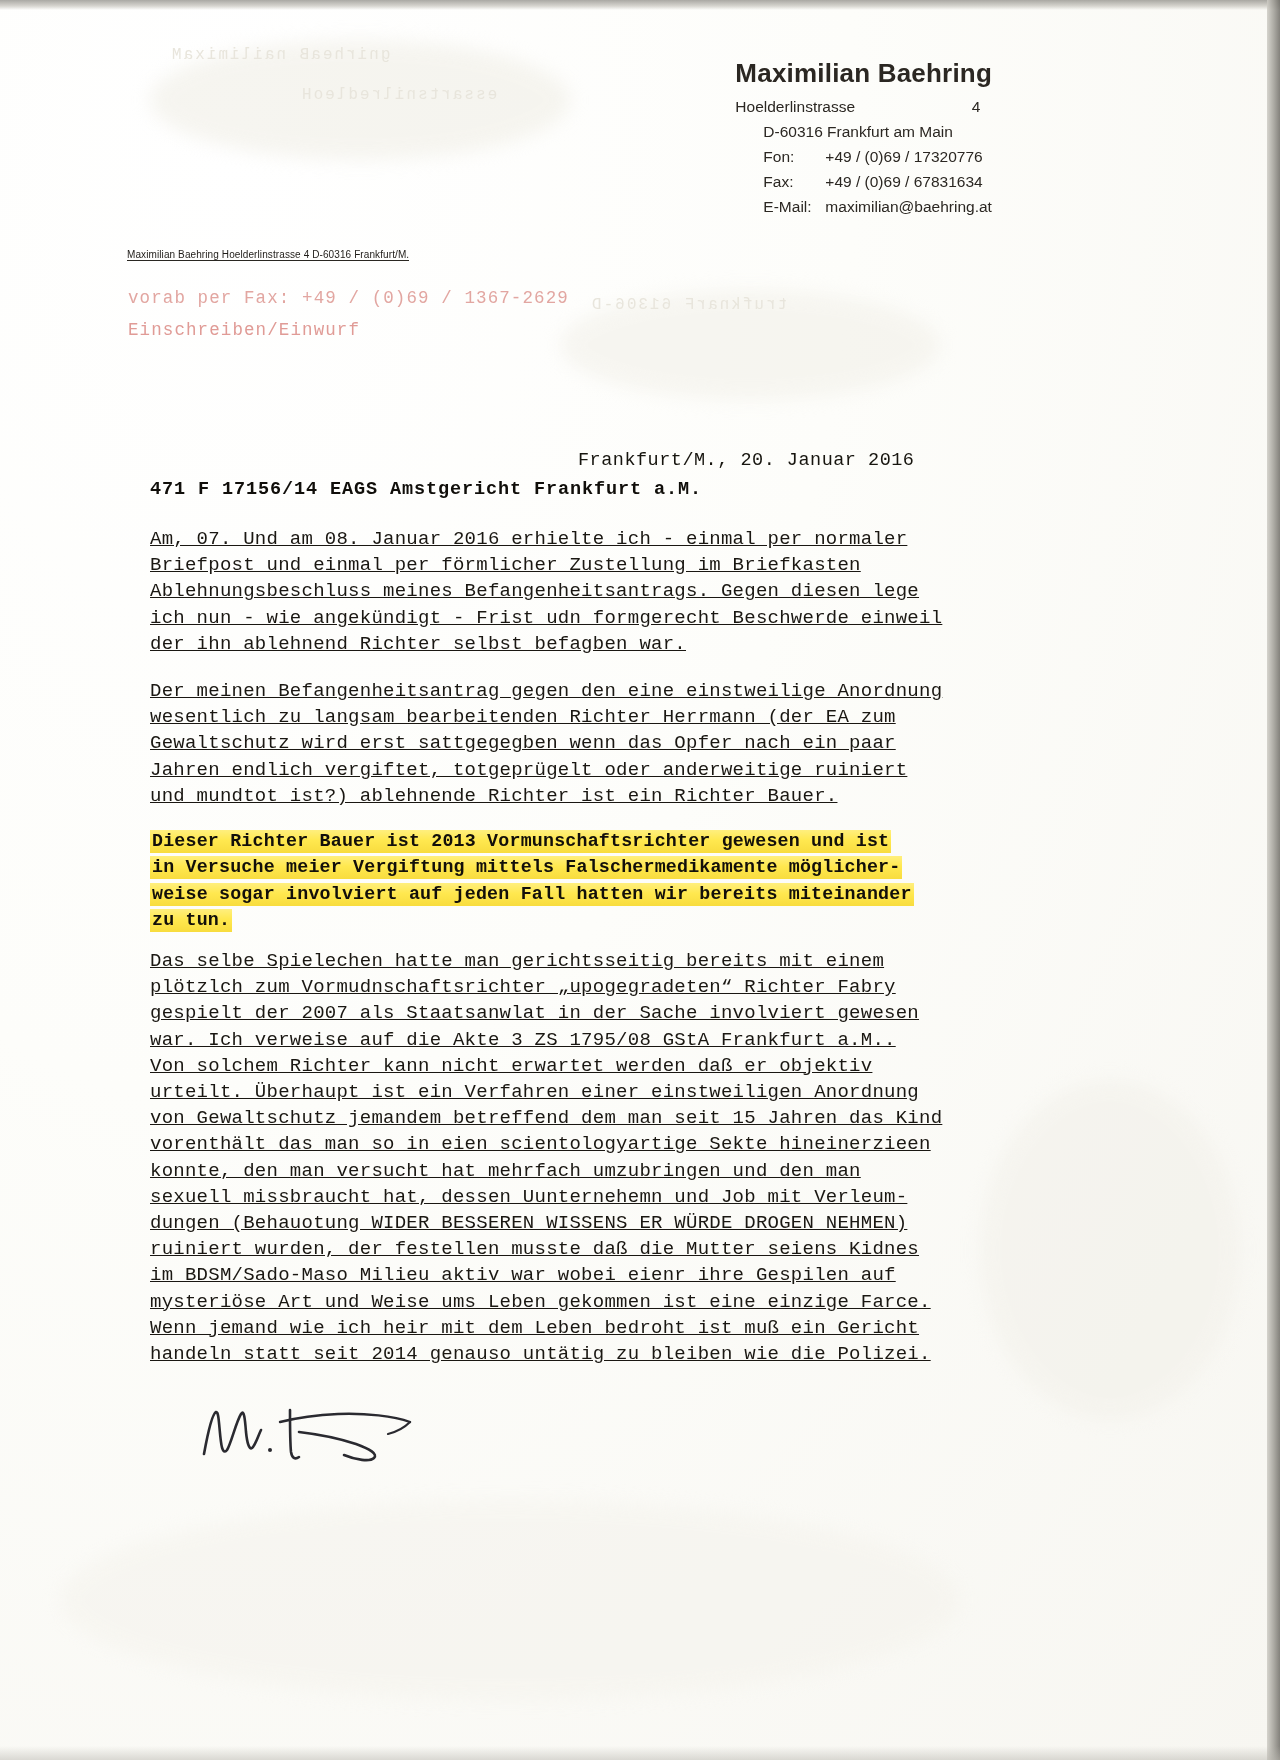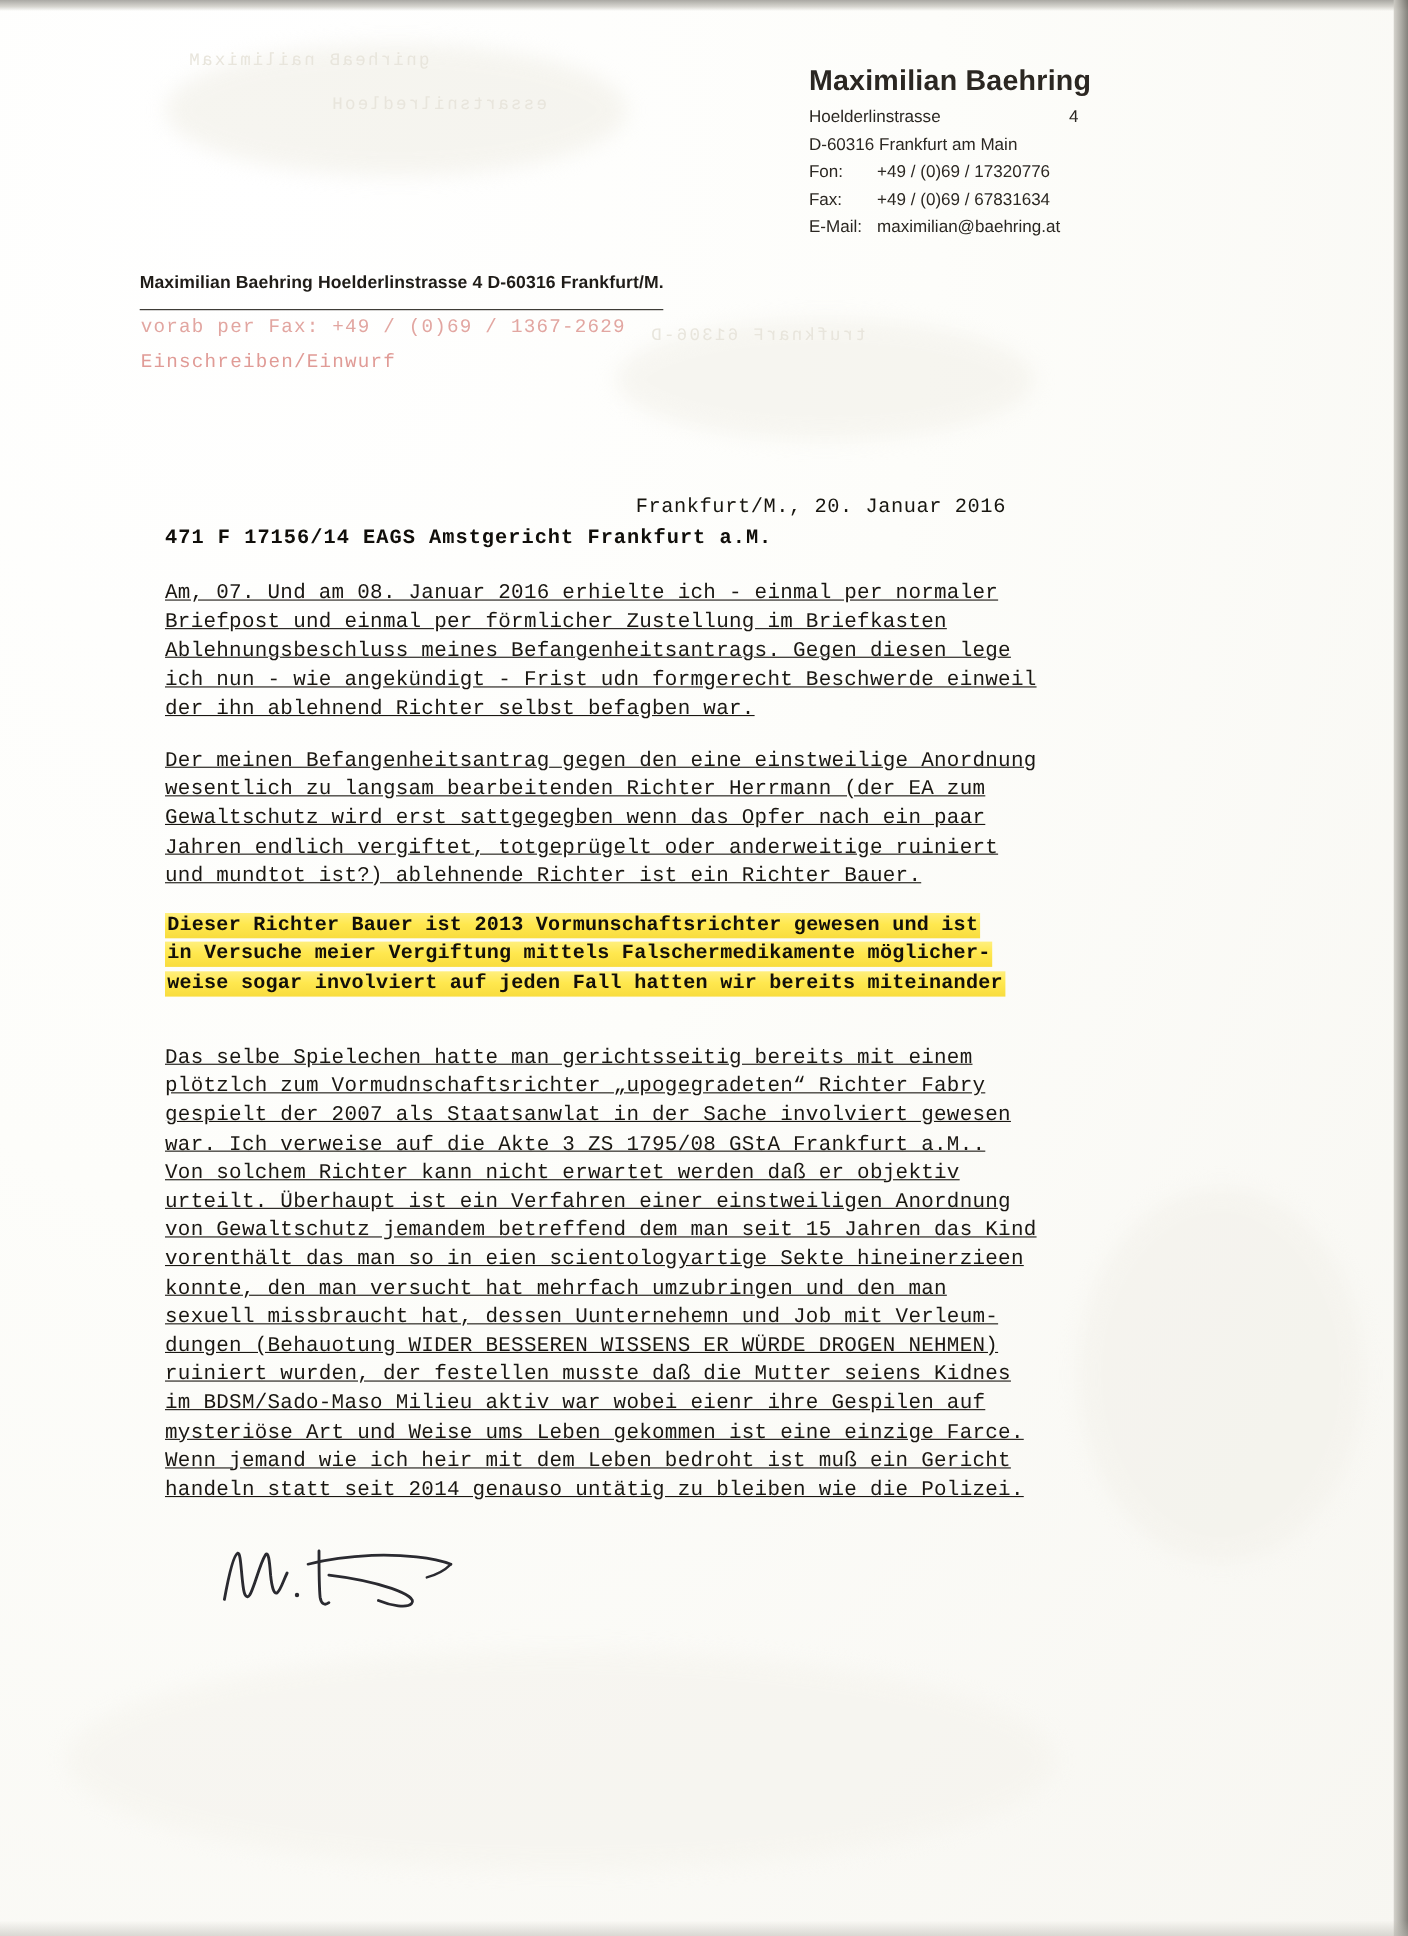--- a/index.html
+++ b/index.html
@@ -21,28 +21,28 @@
     background:linear-gradient(90deg,#cfcdc6 0%,#9c9a93 55%,#6e6c66 100%);opacity:.85;}
   #edge-top{position:absolute;top:0;left:0;width:1280px;height:10px;
     background:linear-gradient(180deg,#8e8c86 0%,#c9c7c0 60%,rgba(255,255,255,0) 100%);opacity:.75;}
   #edge-bottom{position:absolute;bottom:0;left:0;width:1280px;height:14px;
     background:linear-gradient(0deg,#b9b7b0 0%,rgba(255,255,255,0) 100%);opacity:.5;}
 
   
   #letterhead{position:absolute;right:288px;top:58px;width:auto;text-align:left;color:#2b2722;}
   #lh-name{font-size:26px;font-weight:700;letter-spacing:.2px;line-height:1.18;
            white-space:nowrap;text-align:right;margin-bottom:5px;}
-  .lh-row{display:flex;font-size:15.5px;line-height:1.62;white-space:nowrap;}
+  .lh-row{display:flex;font-size:15.5px;line-height:1.62;white-space:nowrap;margin-left:28px;}
   .lh-k{width:62px;flex:0 0 62px;}
   .lh-v{flex:1;}
   .lh-rowsplit{display:flex;justify-content:space-between;font-size:15.5px;line-height:1.62;width:245px;}
 
   
-  #sender{position:absolute;left:127px;top:249px;font-size:16px;font-weight:700;
-          color:#1f1c18;border-bottom:1.6px solid #2a2722;padding-bottom:14px;
+  #sender{position:absolute;left:127px;top:249px;font-size:10px;font-weight:400;
+          color:#1f1c18;border-bottom:1.6px solid #2a2722;padding-bottom:0;
           letter-spacing:.1px;white-space:nowrap;}
 
   
   .tw{font-family:"Liberation Mono","DejaVu Sans Mono",monospace;}
   #fax-line{position:absolute;left:128px;top:288px;font-size:17.5px;color:#e2a6a1;
             letter-spacing:1.1px;white-space:nowrap;}
   #einschreiben{position:absolute;left:128px;top:320px;font-size:17.5px;color:#e09b96;
             letter-spacing:1.1px;white-space:nowrap;}
 
   #recipient{position:absolute;left:128px;top:380px;font-size:18.5px;color:#17150f;
@@ -146,20 +146,21 @@
   <div id="p2" class="para tw">Der meinen Befangenheitsantrag gegen den eine einstweilige Anordnung
 wesentlich zu langsam bearbeitenden Richter Herrmann (der EA zum
 Gewaltschutz wird erst sattgegegben wenn das Opfer nach ein paar
 Jahren endlich vergiftet, totgeprügelt oder anderweitige ruiniert
 und mundtot ist?) ablehnende Richter ist ein Richter Bauer.</div>
 
   <div id="hl" class="tw">
       <span class="ln"><span class="mark">Dieser Richter Bauer ist 2013 Vormunschaftsrichter gewesen und ist</span></span>
       <span class="ln"><span class="mark">in Versuche meier Vergiftung mittels Falschermedikamente möglicher-</span></span>
       <span class="ln"><span class="mark">weise sogar involviert auf jeden Fall hatten wir bereits miteinander</span></span>
+      <span class="ln"><span class="mark">zu tun.</span></span>
     </div>
 
   <div id="p4" class="para tw">Das selbe Spielechen hatte man gerichtsseitig bereits mit einem
 plötzlch zum Vormudnschaftsrichter „upogegradeten“ Richter Fabry
 gespielt der 2007 als Staatsanwlat in der Sache involviert gewesen
 war. Ich verweise auf die Akte 3 ZS 1795/08 GStA Frankfurt a.M..
 Von solchem Richter kann nicht erwartet werden daß er objektiv
 urteilt. Überhaupt ist ein Verfahren einer einstweiligen Anordnung
 von Gewaltschutz jemandem betreffend dem man seit 15 Jahren das Kind
 vorenthält das man so in eien scientologyartige Sekte hineinerzieen

